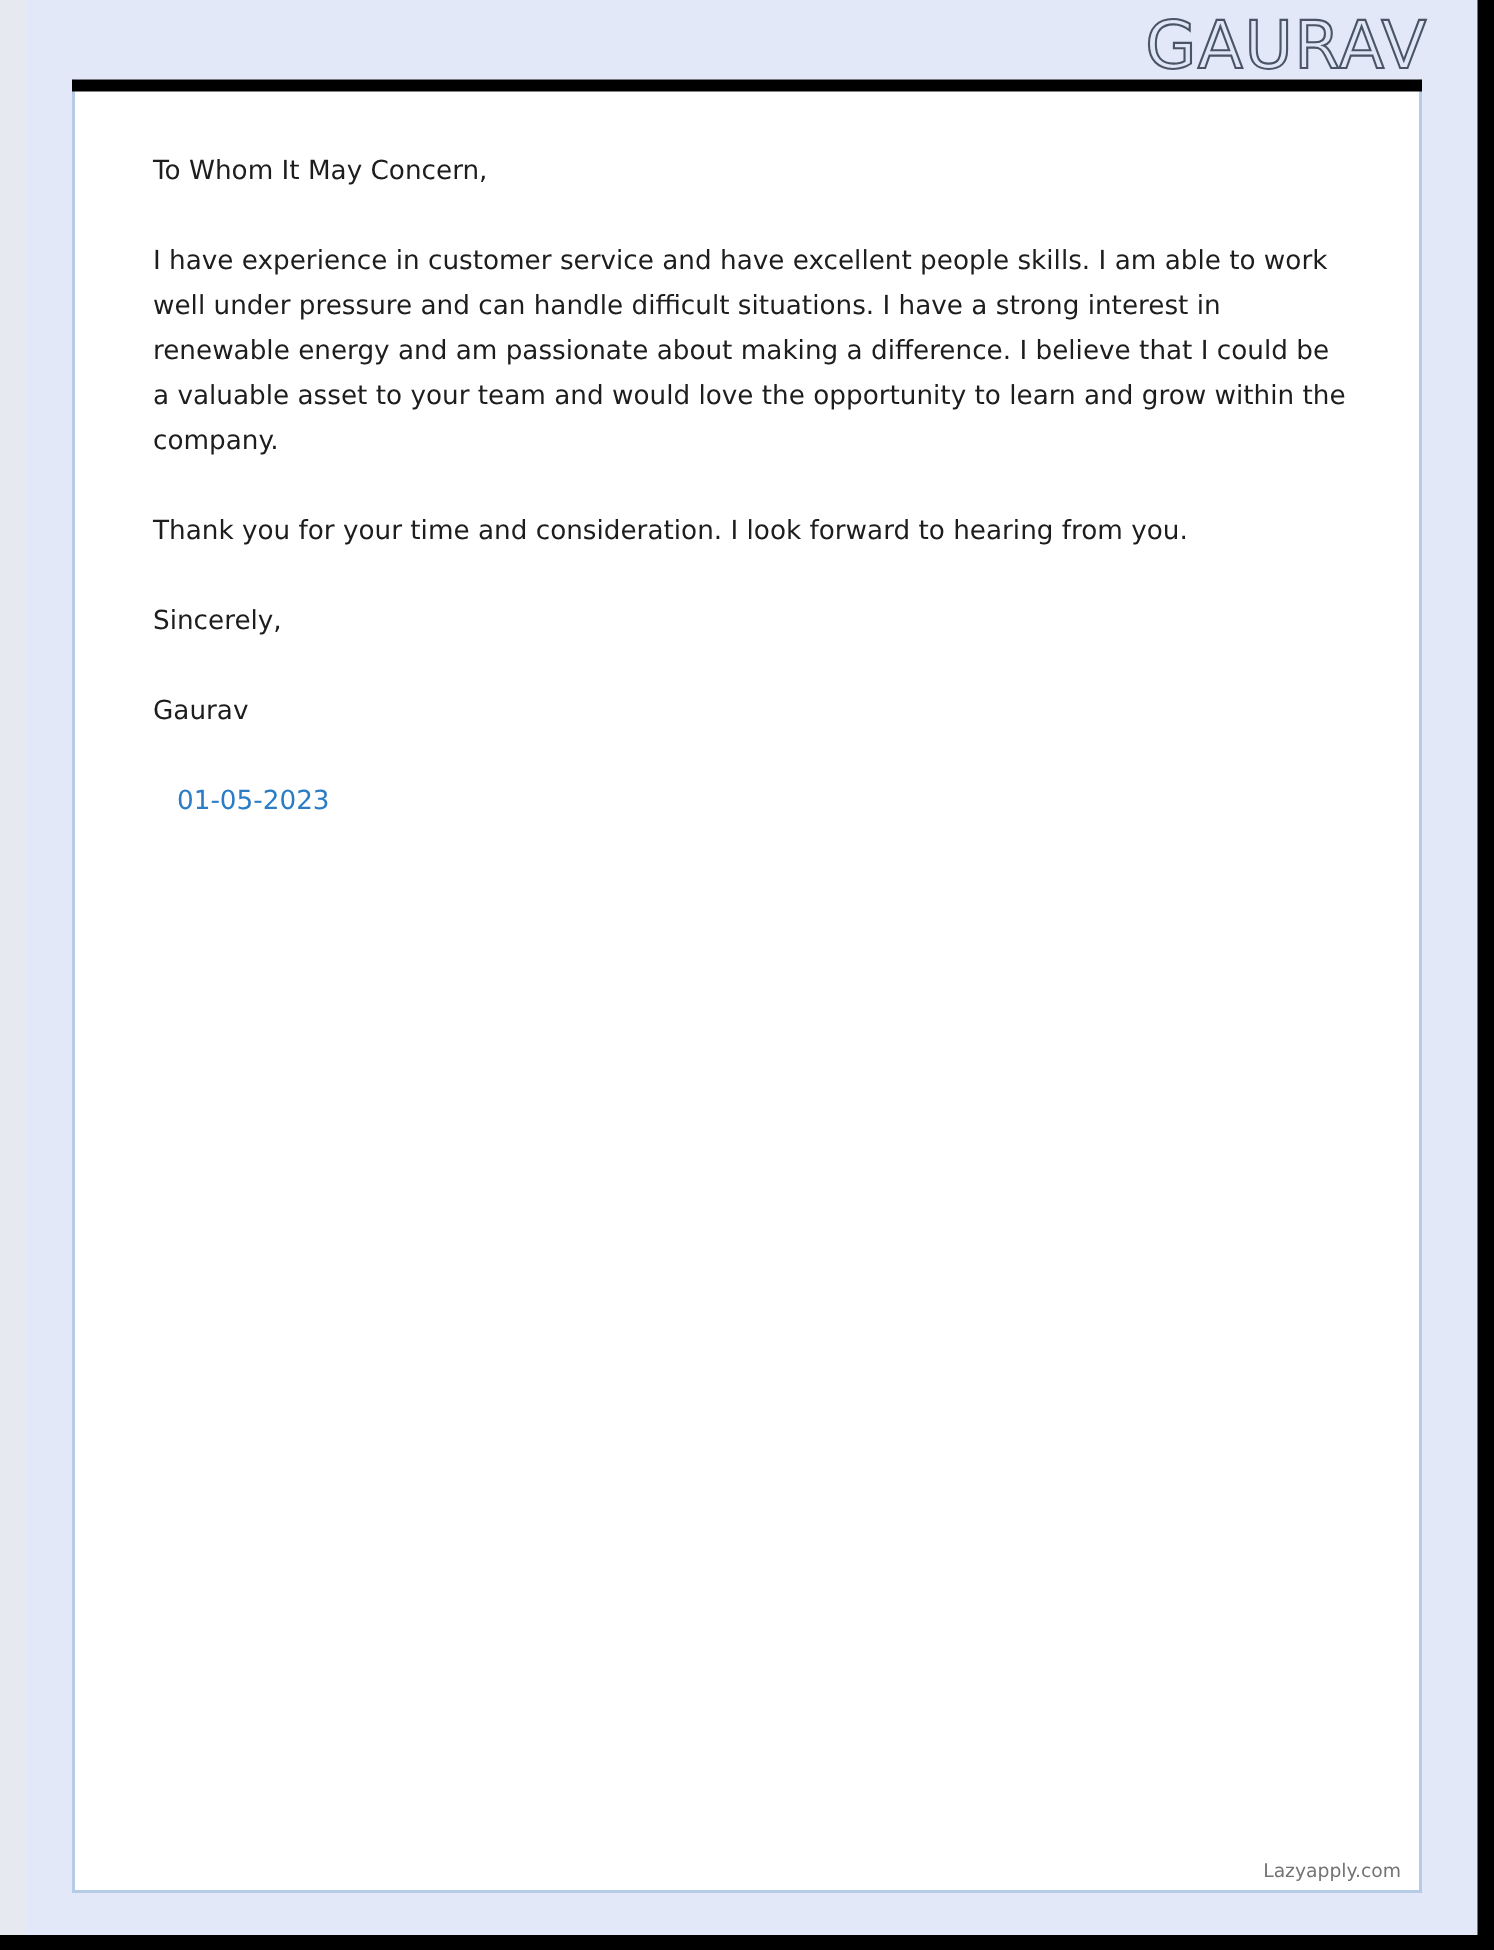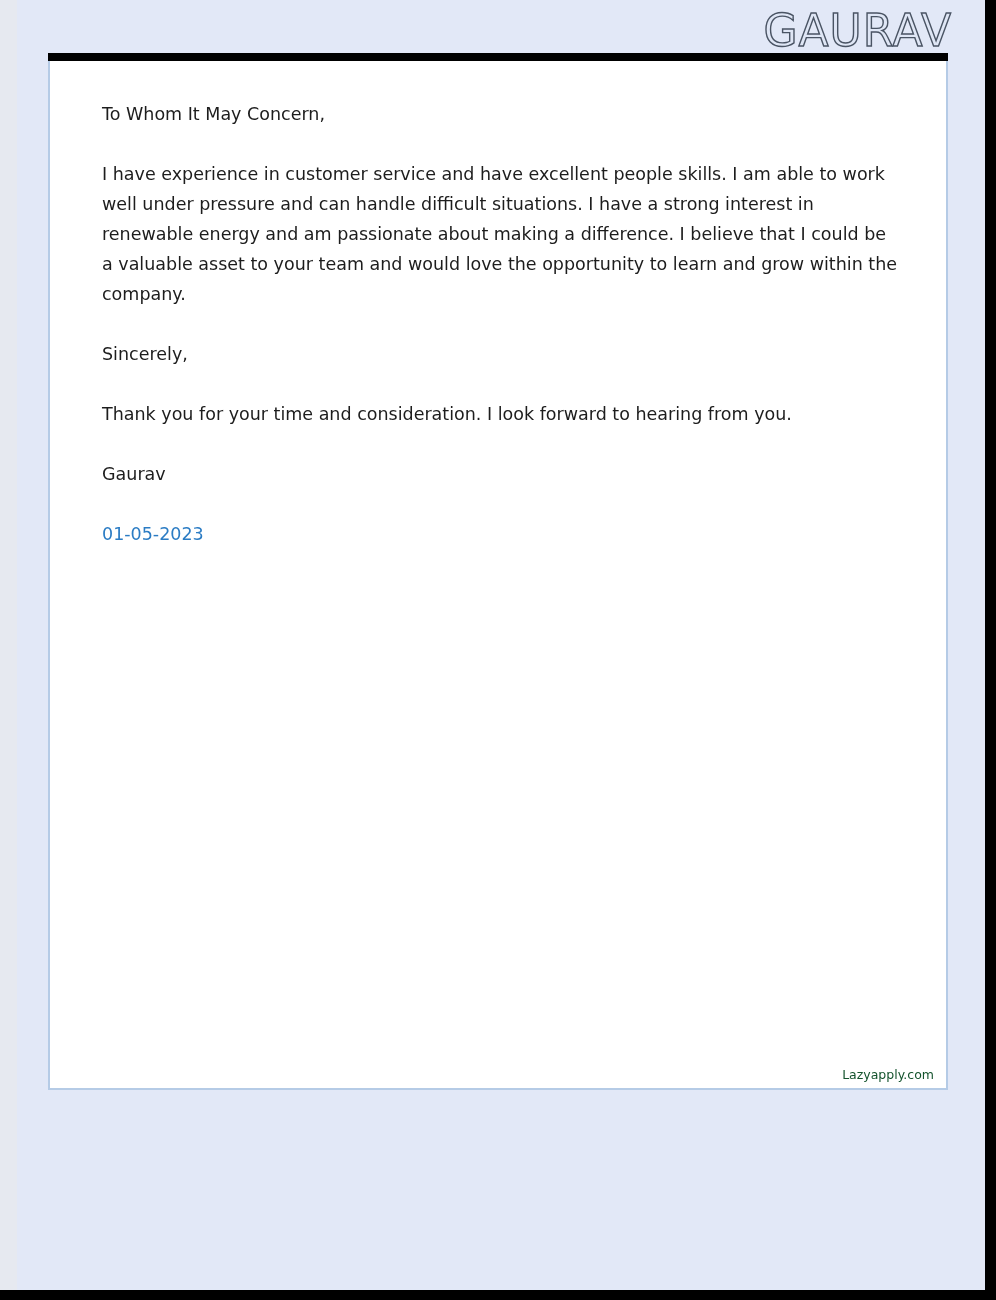--- a/index.html
+++ b/index.html
@@ -49,21 +49,21 @@
     height: 10px;
     background: #000000;
   }
 
   
   #page {
     position: absolute;
     left: 48px;
     top: 53px;
     width: 900px;
-    height: 1037px;
+    height: 1209px;
     background: #ffffff;
     border-left: 2px solid #b5cbe6;
     border-right: 2px solid #b5cbe6;
     border-bottom: 2px solid #b5cbe6;
     box-sizing: border-box;
   }
 
   
   #page-top-rule {
     position: absolute;
@@ -105,54 +105,54 @@
     font-family: "DejaVu Sans", sans-serif;
     font-weight: 400;
   }
   .para.tight {
     margin-bottom: 30px;
   }
   .date-line {
     font-size: 17.5px;
     line-height: 30px;
     color: #2b7cc4;
-    margin: 10px 0 0 0;
+    margin: 10px 0 0 16px;
     font-family: "DejaVu Sans", sans-serif;
   }
 
   
   #footer {
     position: absolute;
     right: 12px;
     bottom: 6px;
     font-size: 12.5px;
-    color: #14532d;
+    color: #737373;
     font-family: "DejaVu Sans", sans-serif;
     white-space: nowrap;
   }
 </style>
 </head>
 <body>
 
 <div id="canvas">
 
   <div id="backdrop-left-strip"></div>
 
   <div id="page">
 
     <div id="letter-body">
 
       <p class="para">To Whom It May Concern,</p>
 
 
       <p class="para">I have experience in customer service and have excellent people skills. I am able to work well under pressure and can handle difficult situations. I have a strong interest in renewable energy and am passionate about making a difference. I believe that I could be a valuable asset to your team and would love the opportunity to learn and grow within the company.</p>
 
+      <p class="para">Thank you for your time and consideration. I look forward to hearing from you.</p>
+
       <p class="para">Sincerely,</p>
-
-      <p class="para">Thank you for your time and consideration. I look forward to hearing from you.</p>
 
       <p class="para tight">Gaurav</p>
 
       <p class="date-line">01-05-2023</p>
 
     </div>
 
     <div id="footer">Lazyapply.com</div>
 
   </div>

